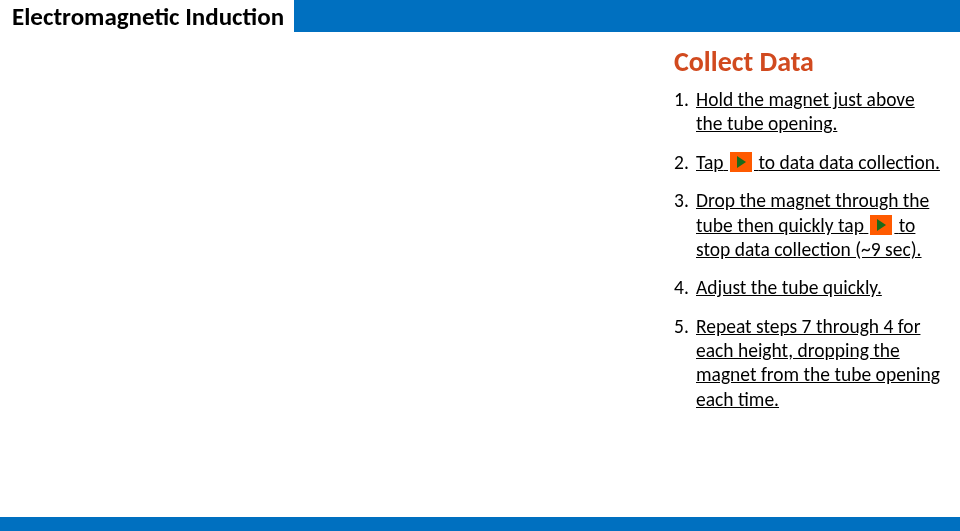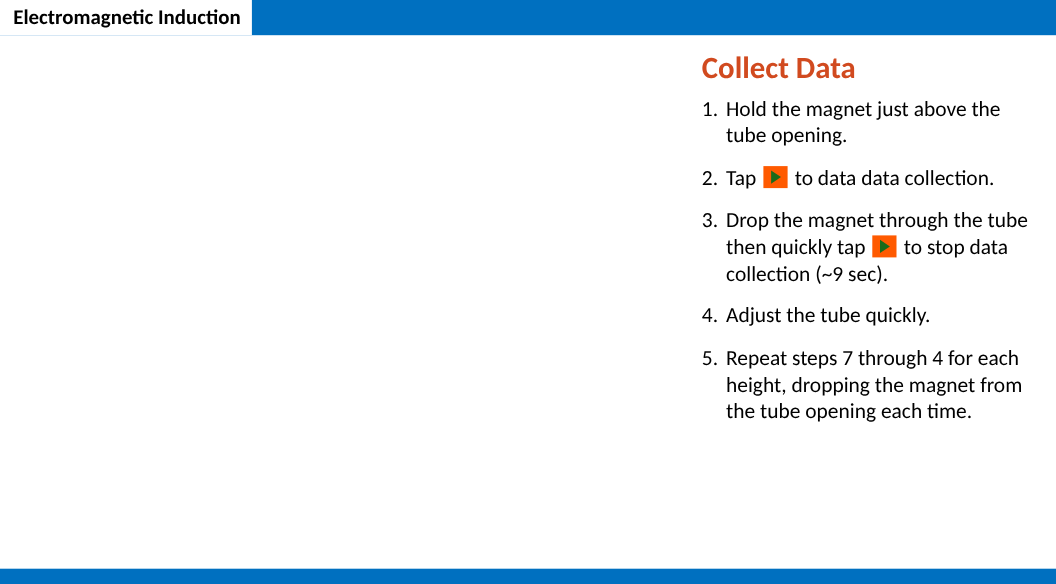--- a/index.html
+++ b/index.html
@@ -15,29 +15,30 @@
     width: 100%;
     height: 32px;
     background: #0070c0;
     display: flex;
     align-items: center;
   }
   .header-title {
     background: #fff;
     color: #000;
     font-weight: bold;
-    font-size: 19px;
+    font-size: 25px;
     padding: 4px 10px 4px 12px;
     height: 32px;
     display: flex;
     align-items: center;
   }
   .content {
     display: flex;
     height: calc(100% - 32px - 14px);
+    gap: 36px;
   }
   .left-pane {
     flex: 0 0 638px;
   }
   .right-pane {
     flex: 1;
     padding: 12px 20px 0 0;
   }
   .section-title {
     color: #d14a1f;
@@ -50,20 +51,21 @@
     counter-reset: step;
     font-size: 19.5px;
     color: #000;
     line-height: 1.25;
   }
   ol.steps > li {
     counter-increment: step;
     position: relative;
     padding-left: 22px;
     margin-bottom: 14px;
+    text-decoration: underline;
   }
   ol.steps > li::before {
     content: counter(step) ".";
     position: absolute;
     left: 0;
     top: 0;
   }
   .play-icon {
     display: inline-block;
     width: 22px;

